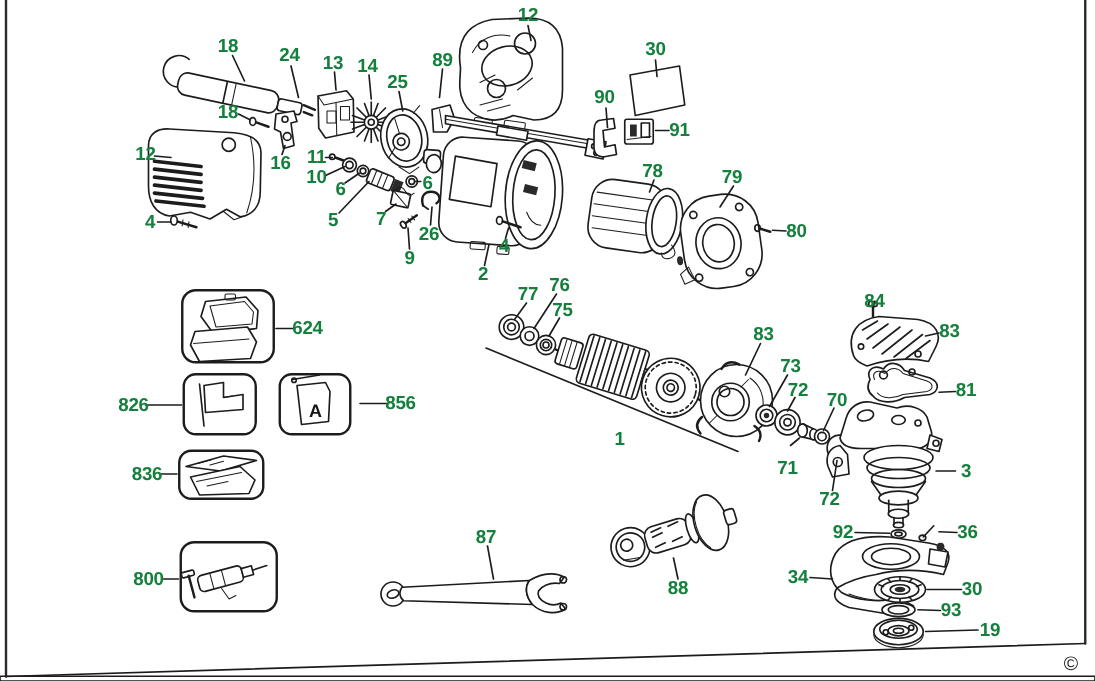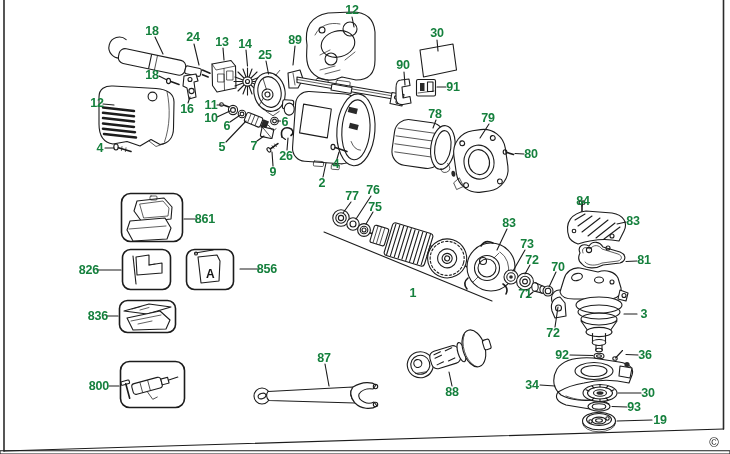--- a/index.html
+++ b/index.html
@@ -578,33 +578,33 @@
 <span class="lbl" style="left:352px;top:196px">77</span>
 <span class="lbl" style="left:373px;top:190px">76</span>
 <span class="lbl" style="left:375px;top:207px">75</span>
 <span class="lbl" style="left:509px;top:223px">83</span>
 <span class="lbl" style="left:583px;top:201px">84</span>
 <span class="lbl" style="left:633px;top:221px">83</span>
 <span class="lbl" style="left:644px;top:260px">81</span>
 <span class="lbl" style="left:527px;top:244px">73</span>
 <span class="lbl" style="left:532px;top:260px">72</span>
 <span class="lbl" style="left:558px;top:267px">70</span>
-<span class="lbl" style="left:525px;top:294px">71</span>
+<span class="lbl" style="left:525px;top:312px">71</span>
 <span class="lbl" style="left:413px;top:293px">1</span>
 <span class="lbl" style="left:553px;top:333px">72</span>
 <span class="lbl" style="left:644px;top:314px">3</span>
 <span class="lbl" style="left:562px;top:355px">92</span>
 <span class="lbl" style="left:645px;top:355px">36</span>
 <span class="lbl" style="left:532px;top:385px">34</span>
 <span class="lbl" style="left:648px;top:393px">30</span>
 <span class="lbl" style="left:634px;top:407px">93</span>
 <span class="lbl" style="left:660px;top:420px">19</span>
 <span class="lbl" style="left:452px;top:392px">88</span>
 <span class="lbl" style="left:324px;top:358px">87</span>
-<span class="lbl" style="left:205px;top:219px">861</span>
+<span class="lbl" style="left:205px;top:219px">624</span>
 <span class="lbl" style="left:89px;top:270px">826</span>
 <span class="lbl" style="left:267px;top:269px">856</span>
 <span class="lbl" style="left:98px;top:316px">836</span>
 <span class="lbl" style="left:99px;top:386px">800</span>
 
 <span class="cpy" style="left:714px;top:442px">©</span>
 
 </div>
 
 </body></html>

